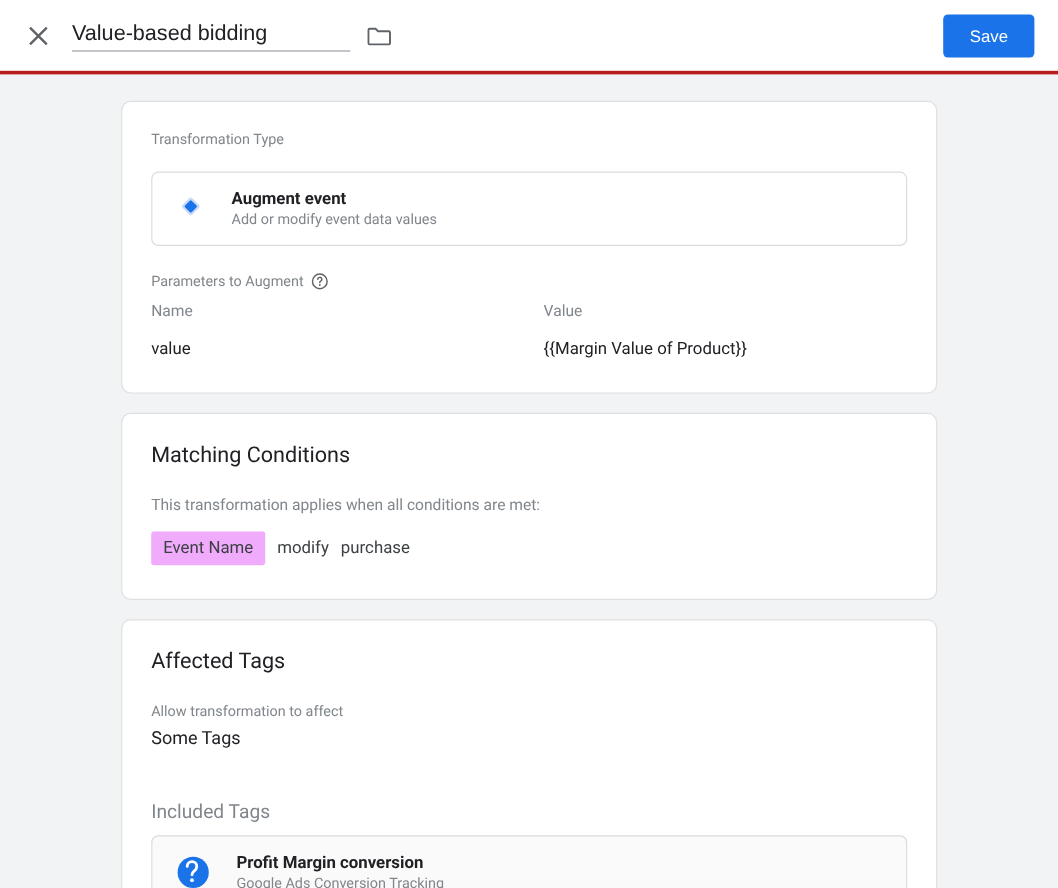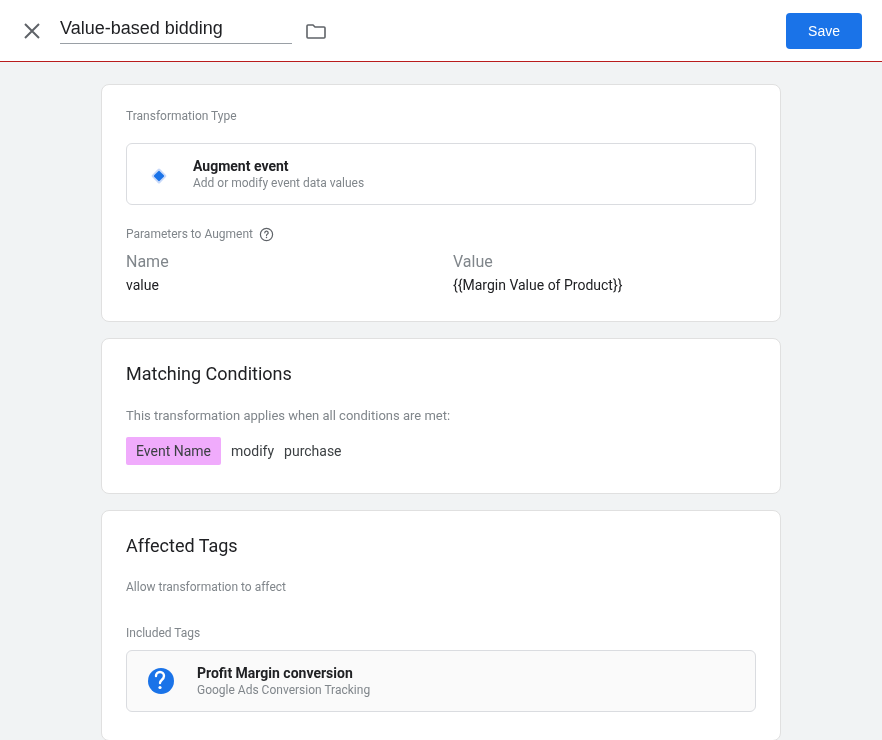--- a/index.html
+++ b/index.html
@@ -11,21 +11,21 @@
       font-family: 'Google Sans', Roboto, Arial, sans-serif;
       background: #f1f3f4;
       color: #202124;
     }
     .header {
       background: #fff;
       height: 62px;
       display: flex;
       align-items: center;
       padding: 0 20px;
-      border-bottom: 1px solid #b91c1c;
+      border-bottom: 3px solid #b91c1c;
     }
     .close-icon {
       width: 24px;
       height: 24px;
       display: flex;
       align-items: center;
       justify-content: center;
       color: #5f6368;
       cursor: pointer;
       margin-right: 16px;
@@ -82,21 +82,21 @@
     .field-label {
       font-size: 12px;
       color: #80868b;
       margin-bottom: 20px;
     }
     .type-box {
       border: 1px solid #dadce0;
       border-radius: 6px;
       padding: 14px 18px;
       display: flex;
-      align-items: flex-end;
+      align-items: flex-start;
       gap: 20px;
       cursor: pointer;
     }
     .type-icon {
       width: 28px;
       height: 28px;
       display: flex;
       align-items: center;
       justify-content: center;
     }
@@ -126,23 +126,23 @@
     }
     .params-row {
       display: flex;
       gap: 24px;
       margin-top: 10px;
     }
     .params-col {
       flex: 1;
     }
     .col-label {
-      font-size: 16px;
-      color: #80868b;
-      margin-bottom: 6px;
+      font-size: 13px;
+      color: #80868b;
+      margin-bottom: 16px;
     }
     .col-value {
       font-size: 14px;
       color: #202124;
     }
     .helper-text {
       font-size: 13px;
       color: #80868b;
       margin-bottom: 14px;
     }
@@ -162,23 +162,23 @@
     .allow-label {
       font-size: 12px;
       color: #80868b;
     }
     .allow-value {
       font-size: 15px;
       color: #202124;
       margin-top: 6px;
     }
     .included-label {
-      font-size: 12px;
-      color: #80868b;
-      margin-top: 32px;
+      font-size: 16px;
+      color: #80868b;
+      margin-top: 43px;
       margin-bottom: 10px;
     }
     .tag-box {
       border: 1px solid #dadce0;
       border-radius: 6px;
       background: #fafafa;
       padding: 14px 18px;
       display: flex;
       align-items: center;
       gap: 20px;
@@ -269,20 +269,21 @@
       <span class="chip">Event Name</span>
       <span class="plain">modify</span>
       <span class="plain">purchase</span>
     </div>
   </div>
 
   <div class="card">
     <div class="card-title">Affected Tags</div>
 
     <div class="allow-label">Allow transformation to affect</div>
+    <div class="allow-value">Some Tags</div>
 
     <div class="included-label">Included Tags</div>
     <div class="tag-box">
       <div class="tag-icon-wrap">
         <svg width="30" height="30" viewBox="0 0 30 30">
           <circle cx="15" cy="15" r="13" fill="#1a73e8"></circle>
           <path d="M10 10 a4 4 0 0 1 8 0 c0 2 -.8 2.8 -2.5 4.2 -1.2 1 -1.5 1.6 -1.5 2.8" stroke="#fff" stroke-width="2.4" fill="none" stroke-linecap="round"></path>
           <circle cx="14" cy="21.5" r="1.6" fill="#fff"></circle>
         </svg>
       </div>

